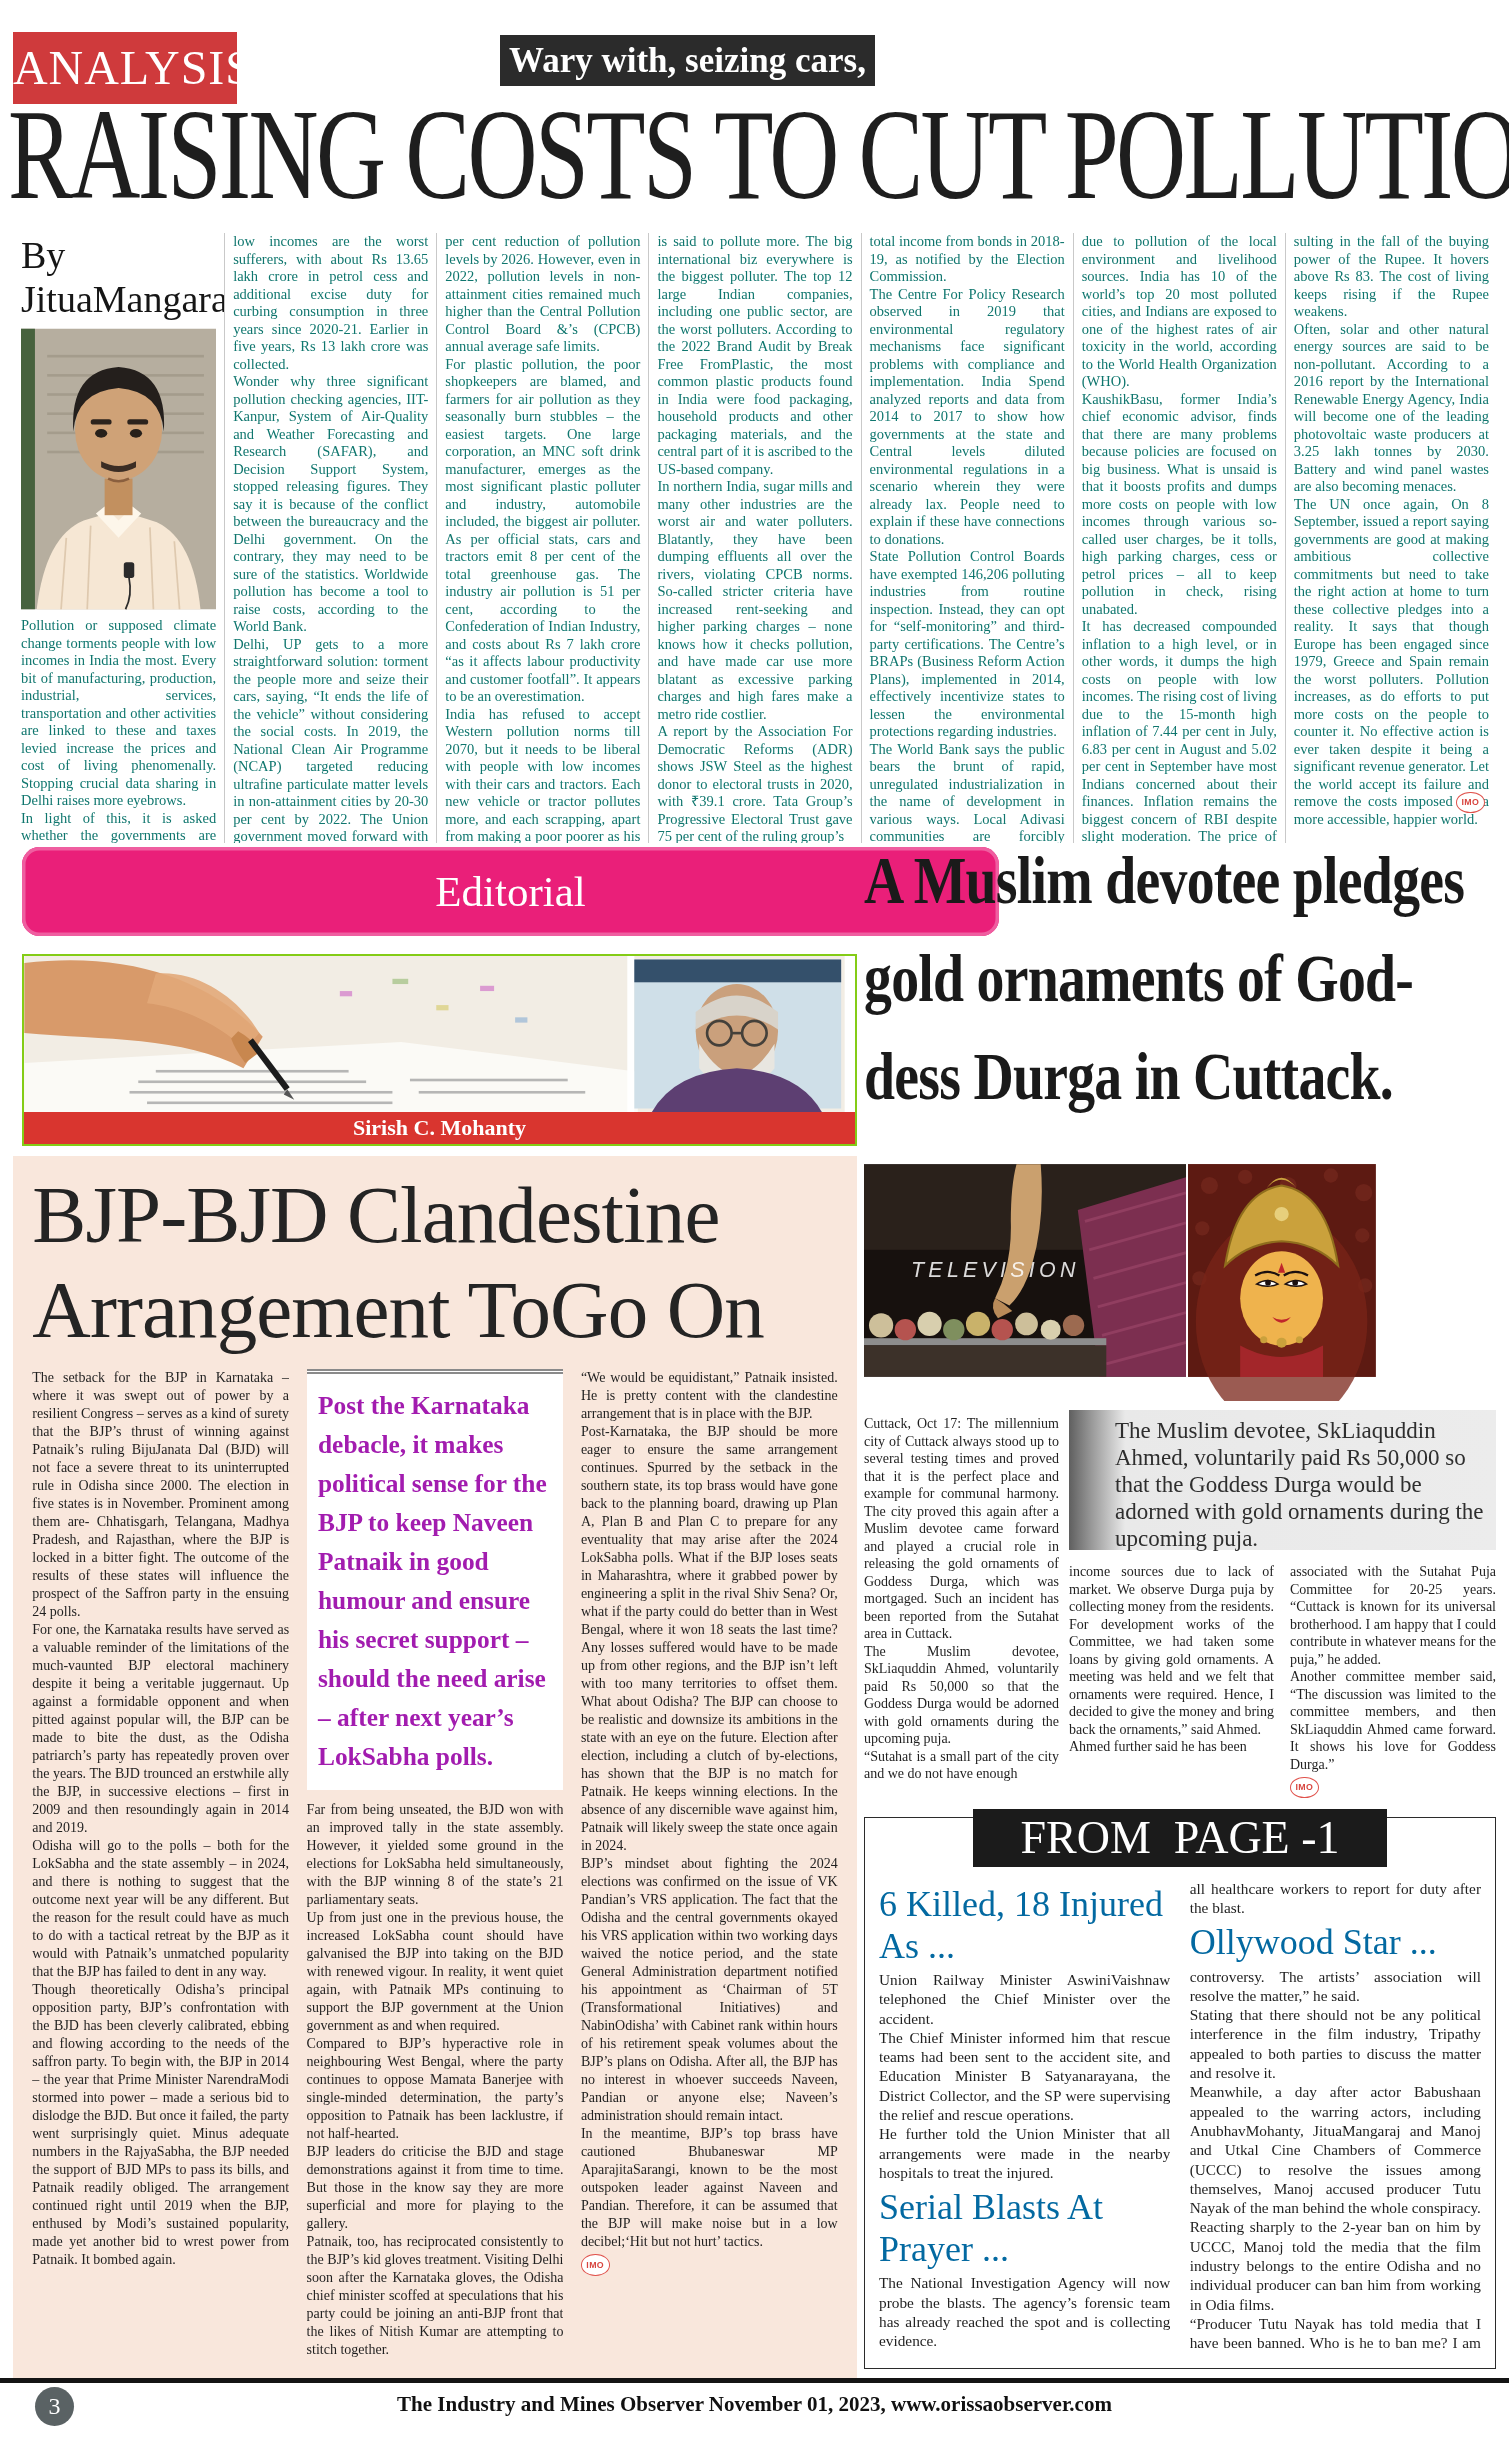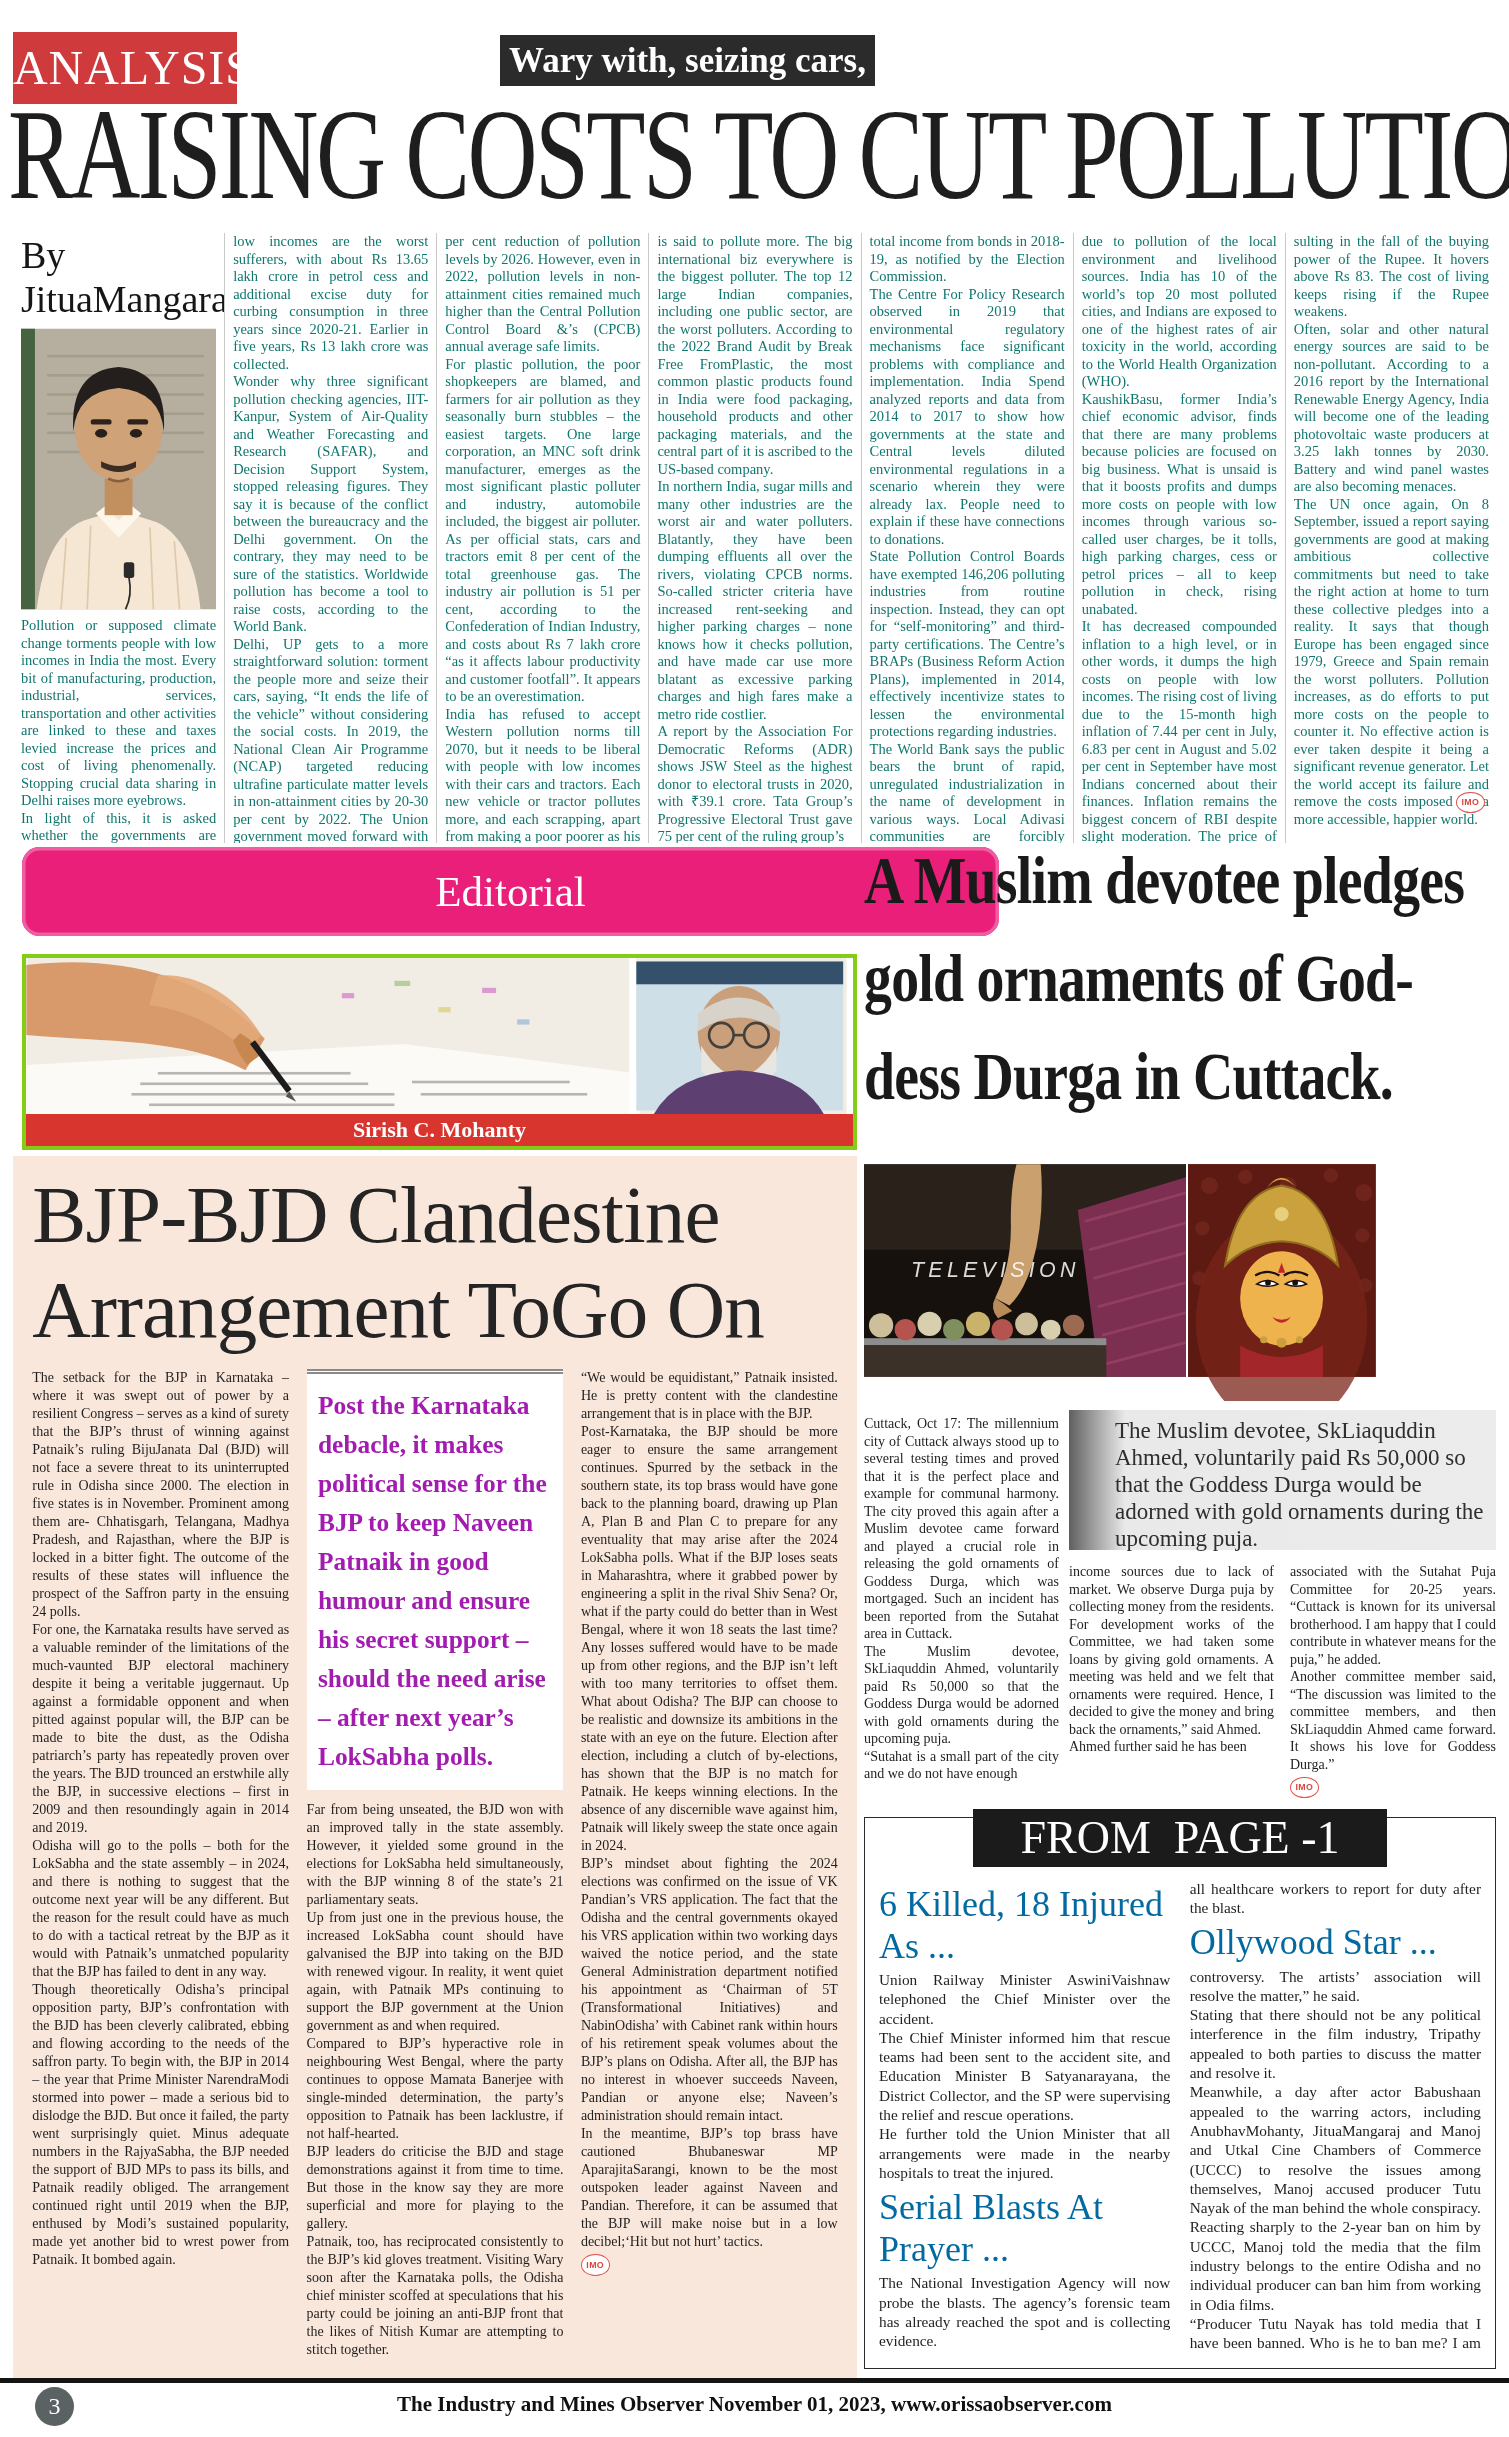--- a/index.html
+++ b/index.html
@@ -17,21 +17,21 @@
   .tcol{flex:1 1 0;padding:0 8px;overflow:hidden;position:relative;}
   .tcol + .tcol{border-left:0.9px solid #c9c9c9;}
   .tcol .plist p, .body-text p{margin:0;font-size:14.5px;line-height:17.5px;text-align:justify;color:#0f766e;}
   .byline{font-size:38px;line-height:44px;margin:0 0 7px 0;color:#161616;}
   .author-photo{width:100%;height:282px;margin-bottom:7px;}
   .author-photo svg{display:block;width:100%;height:100%;}
   
   .editorial-banner{position:absolute;left:22px;top:847px;width:977px;height:89px;background:#ea1f79;
       border-radius:17.5px;color:#fff;font-size:43px;line-height:89px;text-align:center;
       box-shadow:inset 0 0 0 3.5px #ef5ea0;}
-  .editorial-figure{position:absolute;left:22px;top:954px;width:835px;background:#fff;border:4px solid #84cc16;box-sizing:border-box;}
+  .editorial-figure{position:absolute;left:22px;top:954px;width:835px;background:#fff;border:2px solid #84cc16;box-sizing:border-box;}
   .editorial-figure svg{display:block;width:821px;height:156px;}
   .figure-caption{background:#d9352f;color:#fff;font-weight:bold;font-size:22px;line-height:32px;height:32px;text-align:center;}
   .editorial-article{position:absolute;left:13px;top:1156px;width:844px;height:1222px;background:#f9e7dc;
       box-sizing:border-box;padding:12.3px 19.3px;overflow:hidden;}
   .ed-headline p{margin:0;font-size:81px;line-height:95px;letter-spacing:-0.9px;color:#242424;}
   .ed-cols{display:flex;gap:17.5px;margin-top:10.5px;height:991px;overflow:hidden;}
   .ecol{flex:1 1 0;overflow:hidden;position:relative;}
   .ecol .plist p{margin:0;font-size:14px;line-height:18px;text-align:justify;color:#1f1f1f;}
   .pull-quote{background:#fff;border-top:5.3px double #8a8a8a;padding:12.3px 11.4px 14px 11.4px;margin-bottom:10.5px;
       font-weight:bold;font-size:25.4px;line-height:39px;color:#a21caf;}
@@ -217,21 +217,21 @@
             <p>Though theoretically Odisha’s principal opposition party, BJP’s confrontation with the BJD has been cleverly calibrated, ebbing and flowing according to the needs of the saffron party. To begin with, the BJP in 2014 – the year that Prime Minister NarendraModi stormed into power – made a serious bid to dislodge the BJD. But once it failed, the party went surprisingly quiet. Minus adequate numbers in the RajyaSabha, the BJP needed the support of BJD MPs to pass its bills, and Patnaik readily obliged. The arrangement continued right until 2019 when the BJP, enthused by Modi’s sustained popularity, made yet another bid to wrest power from Patnaik. It bombed again.</p>
           </div>
         </div>
       <div class="ecol">
         <div class="pull-quote">Post the Karnataka debacle, it makes political sense for the BJP to keep Naveen Patnaik in good humour and ensure his secret support – should the need arise – after next year’s LokSabha polls.</div>
         <div class="plist">
             <p>Far from being unseated, the BJD won with an improved tally in the state assembly. However, it yielded some ground in the elections for LokSabha held simultaneously, with the BJP winning 8 of the state’s 21 parliamentary seats.</p>
             <p>Up from just one in the previous house, the increased LokSabha count should have galvanised the BJP into taking on the BJD with renewed vigour. In reality, it went quiet again, with Patnaik MPs continuing to support the BJP government at the Union government as and when required.</p>
             <p>Compared to BJP’s hyperactive role in neighbouring West Bengal, where the party continues to oppose Mamata Banerjee with single-minded determination, the party’s opposition to Patnaik has been lacklustre, if not half-hearted.</p>
             <p>BJP leaders do criticise the BJD and stage demonstrations against it from time to time. But those in the know say they are more superficial and more for playing to the gallery.</p>
-            <p>Patnaik, too, has reciprocated consistently to the BJP’s kid gloves treatment. Visiting Wary soon after the Karnataka polls, the Odisha chief minister scoffed at speculations that his party could be joining an anti-BJP front that the likes of Nitish Kumar are attempting to stitch together.</p>
+            <p>Patnaik, too, has reciprocated consistently to the BJP’s kid gloves treatment. Visiting Delhi soon after the Karnataka gloves, the Odisha chief minister scoffed at speculations that his party could be joining an anti-BJP front that the likes of Nitish Kumar are attempting to stitch together.</p>
           </div>
       </div>
       <div class="ecol">
         <div class="plist">
             <p>“We would be equidistant,” Patnaik insisted. He is pretty content with the clandestine arrangement that is in place with the BJP.</p>
             <p>Post-Karnataka, the BJP should be more eager to ensure the same arrangement continues. Spurred by the setback in the southern state, its top brass would have gone back to the planning board, drawing up Plan A, Plan B and Plan C to prepare for any eventuality that may arise after the 2024 LokSabha polls. What if the BJP loses seats in Maharashtra, where it grabbed power by engineering a split in the rival Shiv Sena? Or, what if the party could do better than in West Bengal, where it won 18 seats the last time? Any losses suffered would have to be made up from other regions, and the BJP isn’t left with too many territories to offset them. What about Odisha? The BJP can choose to be realistic and downsize its ambitions in the state with an eye on the future. Election after election, including a clutch of by-elections, has shown that the BJP is no match for Patnaik. He keeps winning elections. In the absence of any discernible wave against him, Patnaik will likely sweep the state once again in 2024.</p>
             <p>BJP’s mindset about fighting the 2024 elections was confirmed on the issue of VK Pandian’s VRS application. The fact that the Odisha and the central governments okayed his VRS application within two working days waived the notice period, and the state General Administration department notified his appointment as ‘Chairman of 5T (Transformational Initiatives) and NabinOdisha’ with Cabinet rank within hours of his retirement speak volumes about the BJP’s plans on Odisha. After all, the BJP has no interest in whoever succeeds Naveen, Pandian or anyone else; Naveen’s administration should remain intact.</p>
             <p>In the meantime, BJP’s top brass have cautioned Bhubaneswar MP AparajitaSarangi, known to be the most outspoken leader against Naveen and Pandian. Therefore, it can be assumed that the BJP will make noise but in a low decibel;‘Hit but not hurt’ tactics.</p>
           </div>
         <span class="imo">IMO</span>

